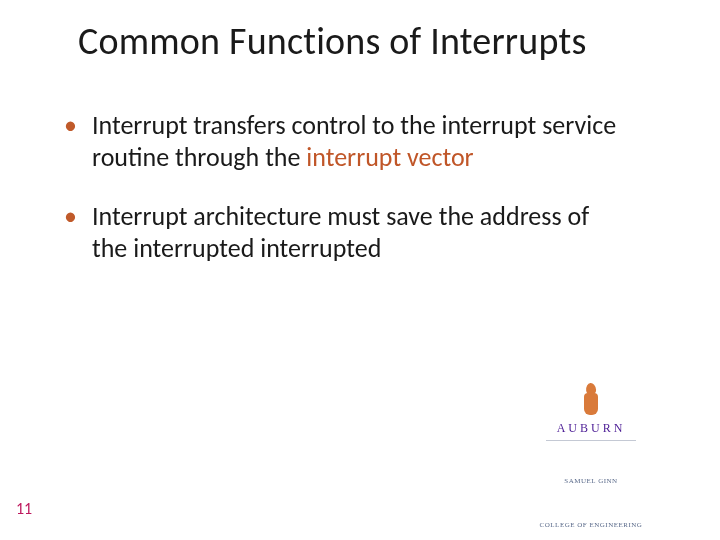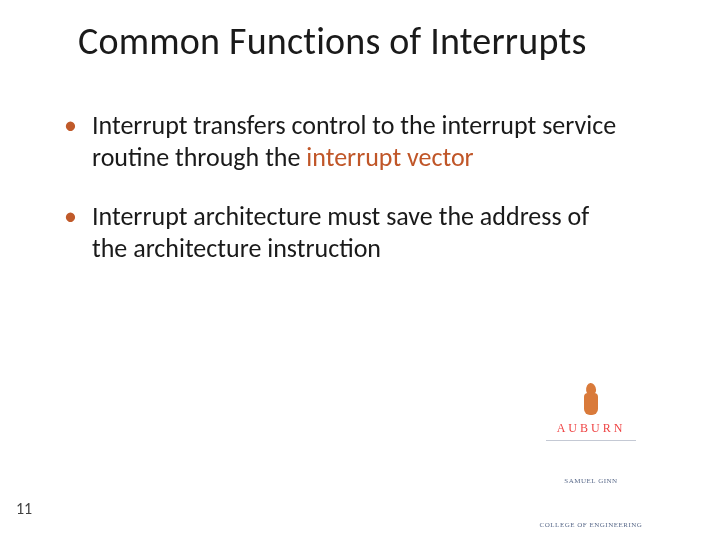--- a/index.html
+++ b/index.html
@@ -59,21 +59,21 @@
     line-height: 1.22;
   }
   .hl {
     color: #c05628;
   }
   .page-number {
     position: absolute;
     left: 16px;
     bottom: 22px;
     font-size: 16px;
-    color: #404040;
+    color: #be185d;
   }
   .logo {
     position: absolute;
     right: 22px;
     bottom: 10px;
     width: 110px;
     text-align: center;
     color: #1d3a6b;
     font-family: Georgia, "Times New Roman", serif;
   }
@@ -99,21 +99,21 @@
     left: 4px;
     width: 14px;
     height: 22px;
     background: #d97a3a;
     border-radius: 4px 4px 6px 6px;
   }
   .logo .name {
     font-size: 12px;
     letter-spacing: 3px;
     font-weight: 400;
-    color: #ef4444;
+    color: #4c1d95;
   }
   .logo .rule {
     width: 90px;
     height: 1px;
     background: #c4c9d4;
     margin: 4px auto 3px auto;
   }
   .logo .sub {
     font-size: 7px;
     letter-spacing: 0.5px;
@@ -130,21 +130,21 @@
 <div class="slide">
 
   <div class="title">Common Functions of Interrupts</div>
 
   <div class="body">
     <ul class="bullets">
       <li>
         <span>Interrupt transfers control to the interrupt service routine through the </span><span class="hl">interrupt vector</span><span></span>
       </li>
       <li>
-        <span>Interrupt architecture must save the address of the architecture instruction</span>
+        <span>Interrupt architecture must save the address of the interrupted interrupted</span>
       </li>
     </ul>
   </div>
 
   <div class="page-number">11</div>
 
   <div class="logo">
     <div class="crest">
       <div class="flame"></div>
       <div class="body"></div>

